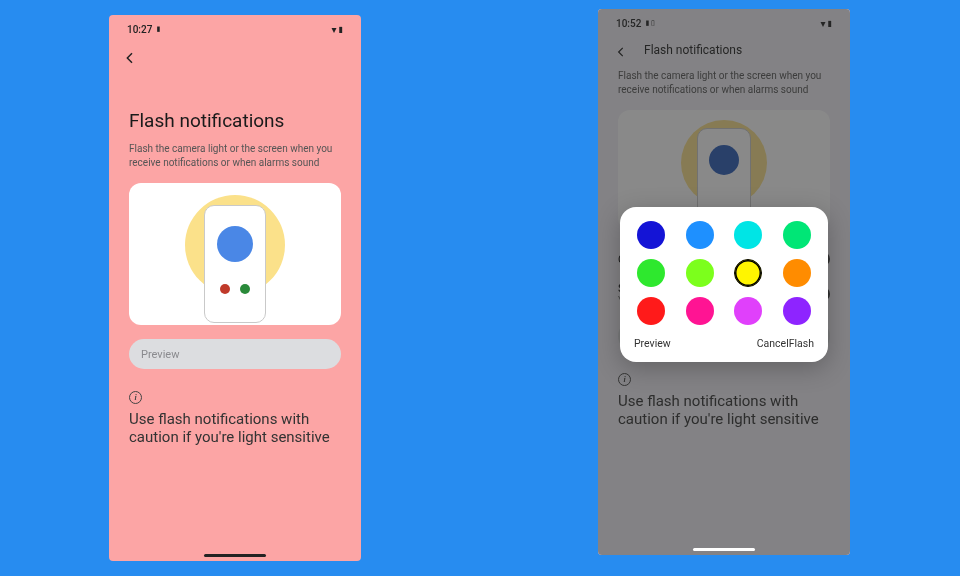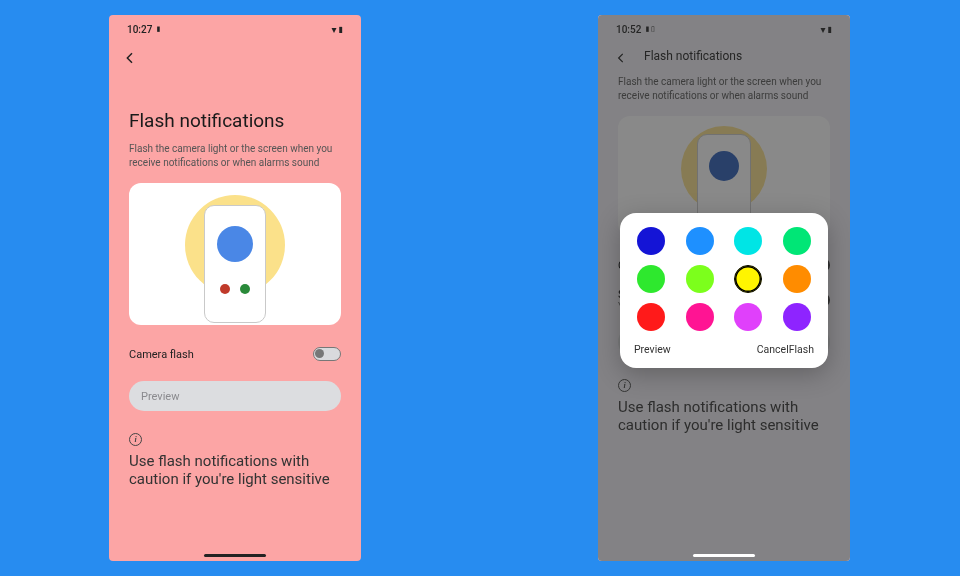--- a/index.html
+++ b/index.html
@@ -12,21 +12,21 @@
   }
   .phone {
     position: absolute;
     width: 252px;
     height: 546px;
     background: #fca5a5;
     border-radius: 4px;
     overflow: hidden;
   }
   .phone.left { left: 109px; top: 15px; }
-  .phone.right { left: 598px; top: 15px; }
+  .phone.right { left: 598px; top: 9px; }
 
   .statusbar {
     height: 28px;
     display: flex;
     align-items: center;
     justify-content: space-between;
     padding: 0 18px;
     font-size: 10px;
     color: #222;
   }
@@ -235,26 +235,20 @@
     <div class="halo"></div>
     <div class="mini-phone">
       <div class="mini-dot"></div>
       <div class="mini-pair">
           <span class="r"></span>
           <span class="g"></span>
         </div>
     </div>
   </div>
 
-  <div class="row">
-    <div class="labels">
-        <span class="label">Camera flash</span>
-      </div>
-    <div class="switch"></div>
-  </div>
 
 
   <div class="preview-btn">
     <span>Preview</span>
   </div>
 
   <div class="info-row"><span class="info-icon">i</span></div>
   <div class="caution">Use flash notifications with caution if you're light sensitive</div>
 
   <div class="home-ind"></div>

